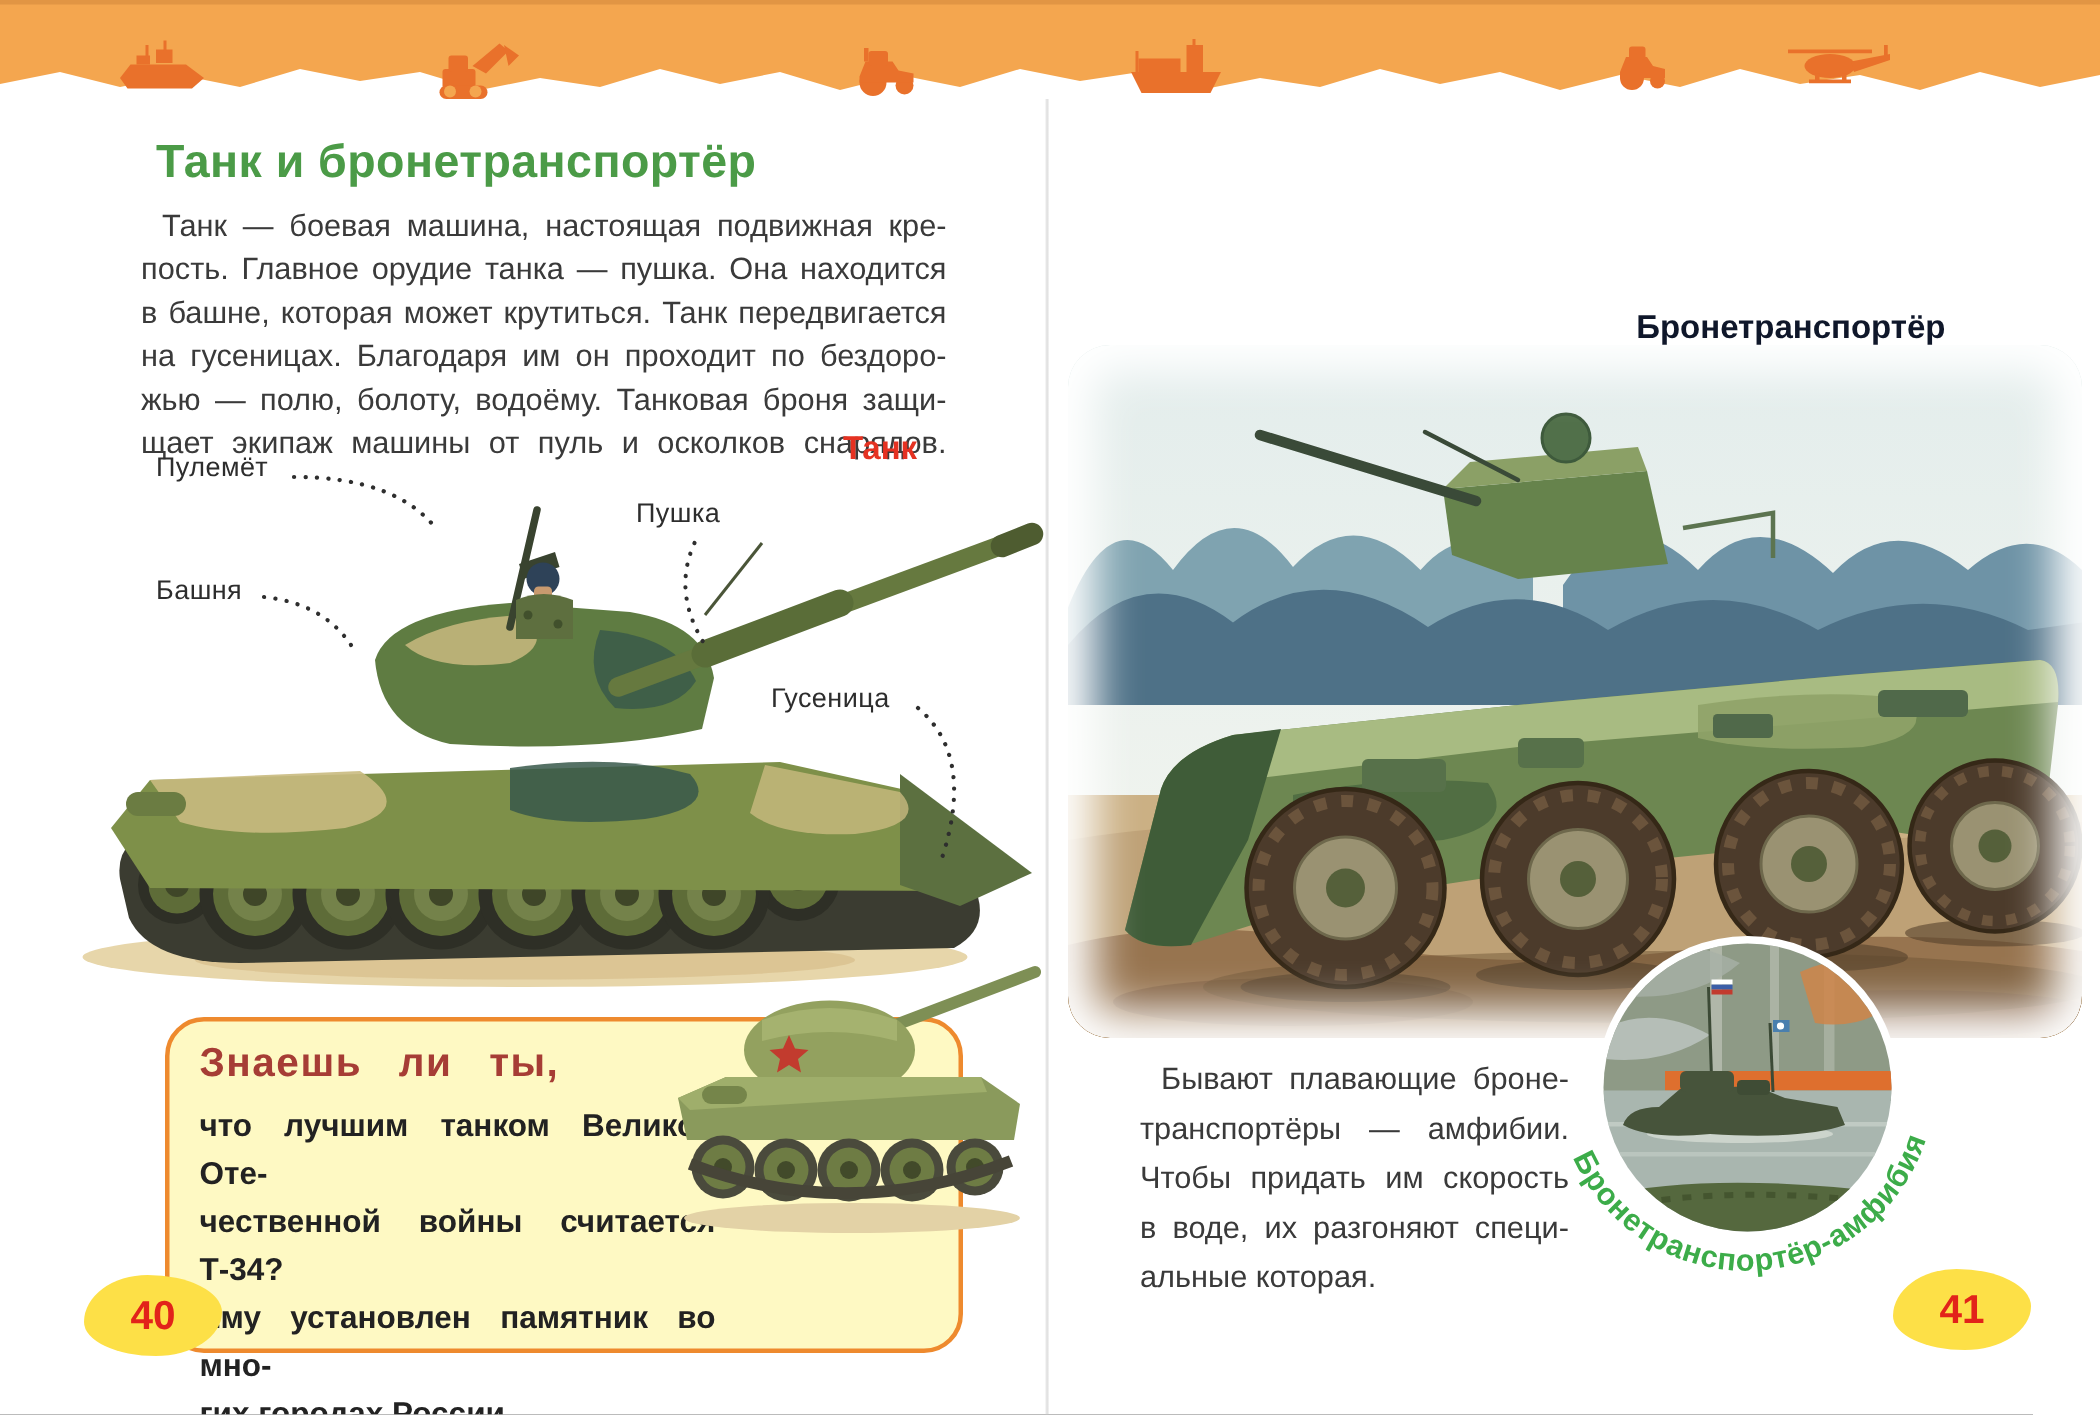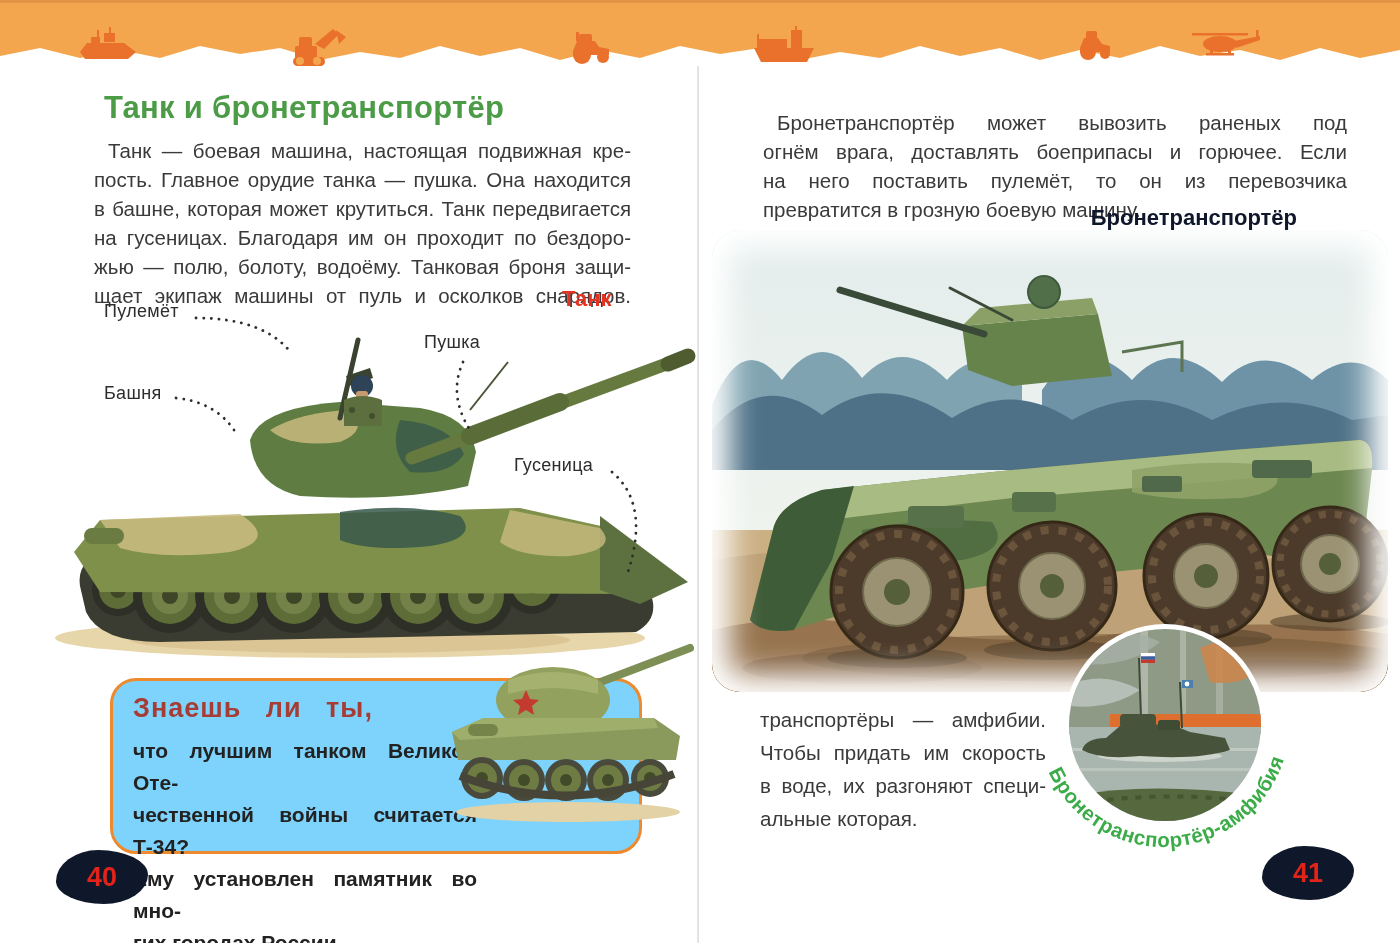--- a/index.html
+++ b/index.html
@@ -20,28 +20,28 @@
   .line.last{text-align-last:left;}
   .line.indent{text-indent:14px;}
   .para.amph{line-height:33px;}
   
   .cap{position:absolute;font-size:22px;font-weight:bold;}
   .cap-red{color:#E53222;}
   .cap-blue{color:#0f172a;}
   
   .plabel{position:absolute;font-size:18px;color:#2d2d2d;font-weight:normal;letter-spacing:.3px;}
   
-  .factbox{position:absolute;left:110px;top:678px;width:532px;height:176px;
-           background:#7dd3fc;border:3.5px solid #EE8A2E;border-radius:26px;box-sizing:border-box;}
+  .factbox{position:absolute;left:110px;top:678px;width:532px;height:224px;
+           background:#fef9c3;border:3.5px solid #EE8A2E;border-radius:26px;box-sizing:border-box;}
   .factbox .heading{position:absolute;left:20px;top:12px;font-size:27px;font-weight:bold;
            color:#A63D35;word-spacing:16px;letter-spacing:1px;}
   .factbox .fbody{position:absolute;left:20px;top:54px;width:344px;font-size:21px;
            font-weight:bold;color:#222;line-height:32px;}
   
-  .badge{position:absolute;width:92px;height:54px;background:#0f172a;
+  .badge{position:absolute;width:92px;height:54px;background:#fde047;
          border-radius:46% 54% 48% 52% / 58% 46% 54% 42%;
          display:flex;align-items:center;justify-content:center;
          color:#E2231A;font-weight:bold;font-size:27px;}
   .badge::before{content:"";position:absolute;left:8px;top:-6px;width:40px;height:26px;
          background:#F6AA52;border-radius:50% 50% 40% 60%/60% 55% 45% 40%;z-index:-1;}
   
   .btr-wrap{position:absolute;left:712px;top:230px;width:676px;height:462px;
             border-radius:28px;overflow:hidden;box-shadow:inset 0 0 34px 22px #ffffff;}
   .btr-wrap svg{display:block;}
   .soft{position:absolute;inset:0;box-shadow:inset 0 0 30px 18px #ffffff;border-radius:28px;pointer-events:none;}
@@ -265,26 +265,20 @@
           <circle r="6" fill="#424A2A"></circle>
         </g>
     </g>
     <path d="M22,148 Q128,188 236,146" fill="none" stroke="#474538" stroke-width="8"></path>
   </svg>
 
   <div class="badge" style="left:56px;top:850px;">
     <span>40</span>
   </div>
 
-  <div class="para" style="left:763px;top:108px;width:584px;">
-    <div class="line indent">Бронетранспортёр может вывозить раненых под</div>
-    <div class="line">огнём врага, доставлять боеприпасы и горючее. Если</div>
-    <div class="line">на него поставить пулемёт, то он из перевозчика</div>
-    <div class="line last">превратится в грозную боевую машину.</div>
-  </div>
 
   <div class="cap cap-blue" style="left:1020px;top:205px;width:277px;text-align:right;">Бронетранспортёр</div>
 
   <div class="btr-wrap">
     <svg width="676" height="462" viewBox="0 0 676 462">
       <defs>
         <linearGradient id="sky" x1="0" y1="0" x2="0" y2="1">
           <stop offset="0" stop-color="#E3EDEC"></stop>
             <stop offset="1" stop-color="#F5F6EF"></stop>
         </linearGradient>
@@ -351,20 +345,21 @@
               <circle r="29" fill="#9A9272" stroke="#6E684C" stroke-width="2"></circle>
               <circle r="11" fill="#55603A"></circle>
             </g>
         </g>
       </g>
     </svg>
     <div class="soft"></div>
   </div>
 
   <div class="para amph" style="left:760px;top:703px;width:286px;">
+    <div class="line indent">Бывают плавающие броне-</div>
     <div class="line">транспортёры — амфибии.</div>
     <div class="line">Чтобы придать им скорость</div>
     <div class="line">в воде, их разгоняют специ-</div>
     <div class="line last">альные которая.</div>
   </div>
 
   <svg class="abs" style="left:1020px;top:598px;overflow:visible;" width="330" height="300" viewBox="0 0 330 300">
     <defs>
       <clipPath id="circ">
           <circle cx="145" cy="127" r="96"></circle>

